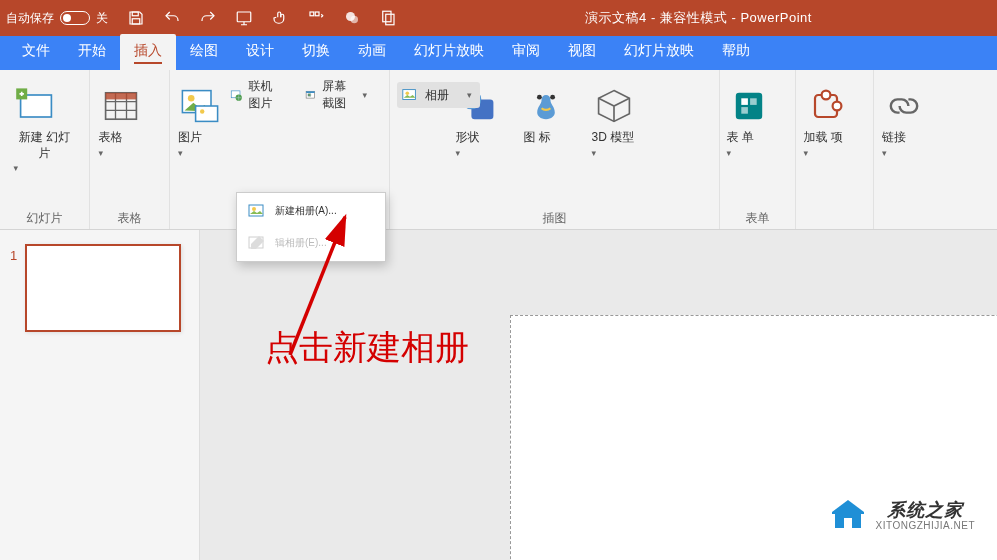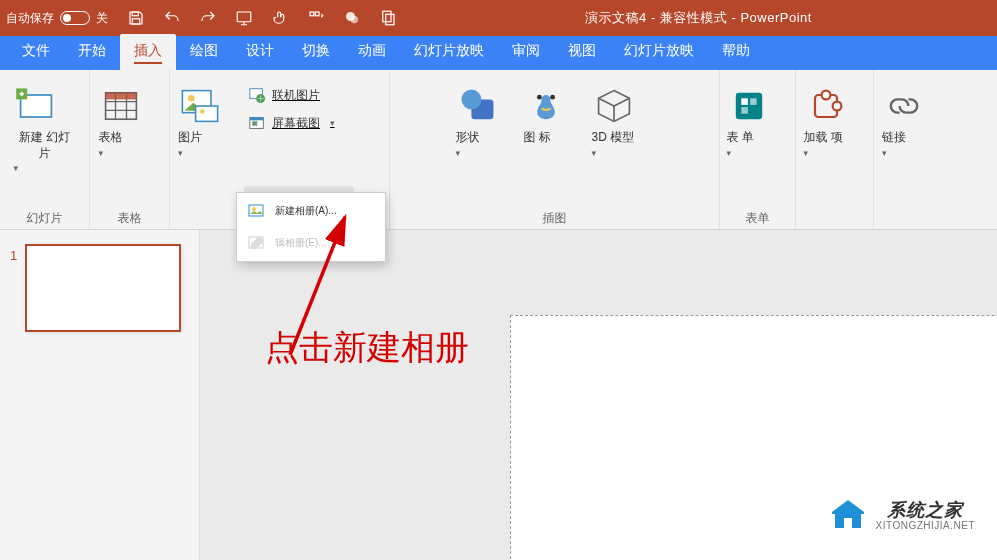--- a/index.html
+++ b/index.html
@@ -22,21 +22,21 @@
 .ribbon { background: #f3f3f3; height: 160px; display: flex; border-bottom: 1px solid #d4d4d4; }
 .ribbon-group { border-right: 1px solid #e1e1e1; display: flex; flex-direction: column; align-items: center; padding: 4px 6px 0; }
 .ribbon-group-body { flex: 1; display: flex; align-items: flex-start; gap: 2px; padding-top: 6px; }
 .ribbon-group-label { font-size: 12px; color: #666; padding: 4px 0 2px; text-align: center; }
 
 .big-btn { width: 66px; display: flex; flex-direction: column; align-items: flex-start; justify-content: flex-start; padding: 4px 2px; cursor: pointer; border-radius: 3px; }
 .big-btn .icon-box { width: 44px; height: 44px; display: flex; align-items: center; justify-content: center; }
 .big-btn .lbl { font-size: 12px; color: #333; text-align: center; line-height: 1.3; margin-top: 2px; }
 .big-btn .caret { font-size: 9px; color: #666; margin-top: 2px; }
 
-.small-stack { display: flex; flex-direction: column; gap: 2px; padding-top: 2px; text-decoration: underline; }
+.small-stack { display: flex; flex-direction: row; gap: 11px; padding-top: 2px; }
 .small-btn { display: flex; align-items: center; gap: 6px; padding: 3px 8px 3px 4px; font-size: 12px; color: #333; cursor: pointer; border-radius: 3px; height: 26px; }
 .small-btn .caret { font-size: 9px; color: #666; margin-left: 4px; }
 .small-btn.selected { background: #e1e1e1; }
 .small-btn .mini-ico { width: 18px; height: 18px; display: flex; align-items: center; justify-content: center; }
 
 .dropdown-menu { position: absolute; background: #fff; border: 1px solid #ccc; box-shadow: 2px 4px 10px rgba(0,0,0,.2); min-width: 150px; padding: 2px; z-index: 50; }
 .dropdown-item { display: flex; align-items: center; gap: 8px; padding: 6px 12px 6px 8px; font-size: 10px; color: #333; cursor: pointer; }
 .dropdown-item.disabled { color: #bbb; cursor: default; }
 .dropdown-item .ico { width: 20px; height: 20px; display: flex; align-items: center; justify-content: center; }
 

